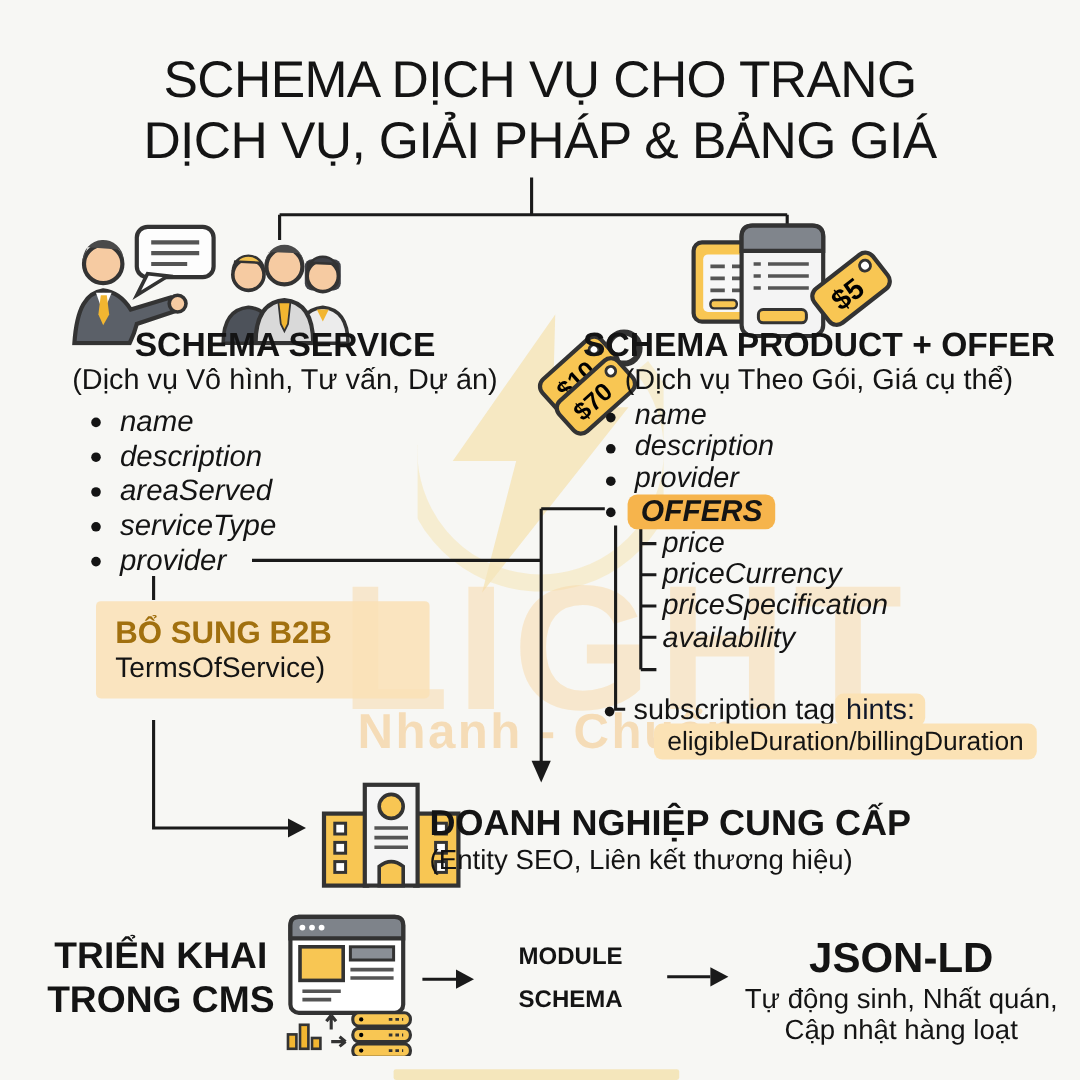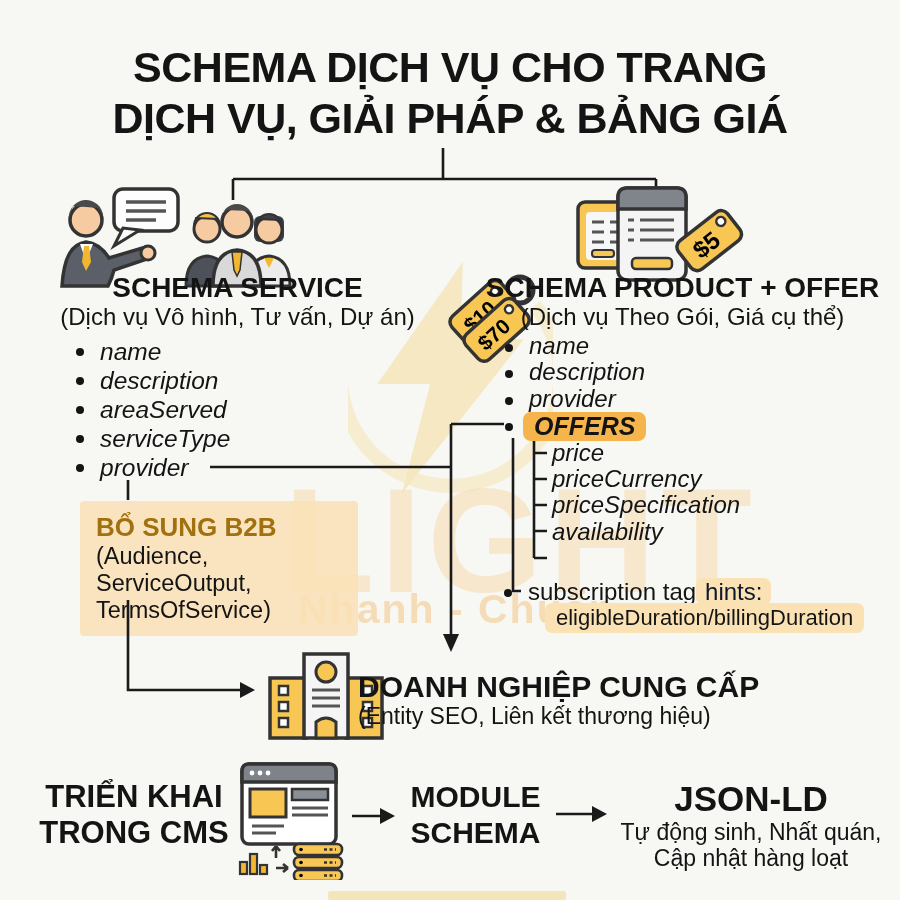--- a/index.html
+++ b/index.html
@@ -11,21 +11,21 @@
   .wm-brand{left:284px;top:456px;font-size:148px;font-weight:700;letter-spacing:6px;
             color:#F8D9A8;opacity:.5;}
   .wm-slogan{left:298px;top:586px;font-size:41px;font-weight:700;letter-spacing:2px;
              color:#F5CF98;opacity:.65;}
   .wm-bar{left:328px;top:891px;width:238px;height:9px;background:#F3E1AC;opacity:.8;border-radius:2px;}
   
   #connectors{z-index:3;left:0;top:0;}
   .content{z-index:4;}
   
   .title{left:0;top:42px;width:900px;text-align:center;font-size:43px;line-height:51px;
-         font-weight:700;letter-spacing:-.5px;}
+         font-weight:400;letter-spacing:-.5px;}
   
   .svc-head{left:40px;top:272px;width:395px;text-align:center;font-size:28px;font-weight:700;}
   .svc-sub{left:40px;top:303px;width:395px;text-align:center;font-size:24px;}
   .prod-head{left:465px;top:272px;width:435px;text-align:center;font-size:28px;font-weight:700;}
   .prod-sub{left:465px;top:303px;width:435px;text-align:center;font-size:24px;}
   
   ul.plain{list-style:none;margin:0;padding:0;font-style:italic;}
   .svc-list{left:72px;top:337px;}
   .svc-list li{position:relative;height:29px;line-height:29px;font-size:24.5px;padding-left:28px;}
   .svc-list li::before,.prod-list li::before,.sub-row::before{
@@ -45,21 +45,21 @@
   
   .b2b{left:80px;top:501px;width:248px;background:rgba(250,224,181,.85);border-radius:4px;
        padding:10px 14px 12px 16px;z-index:2;}
   .b2b-title{font-size:26px;font-weight:700;color:#A1700F;line-height:32px;}
   .b2b-line{font-size:23.5px;line-height:27px;}
   
   .ent-head{left:358px;top:670px;font-size:30px;font-weight:700;}
   .ent-sub{left:358px;top:703px;font-size:23px;}
   
   .step1{left:28px;top:779px;width:212px;text-align:center;font-size:31px;line-height:36px;font-weight:700;}
-  .step2{left:398px;top:779px;width:155px;text-align:center;font-size:30px;line-height:36px;font-weight:700;}
+  .step2{left:398px;top:779px;width:155px;text-align:center;font-size:20px;line-height:36px;font-weight:700;}
   .step3-title{left:615px;top:779px;width:272px;text-align:center;font-size:35px;font-weight:700;}
   .step3-sub{left:612px;top:819px;width:278px;text-align:center;font-size:23px;line-height:26px;}
 </style>
 </head>
 <body>
 
 <svg class="abs wm" style="left:348px;top:258px;" width="205" height="240" viewBox="0 0 100 118">
   <circle cx="50" cy="58" r="54" fill="none" stroke="#F6E9C6" stroke-width="7" stroke-dasharray="210 130" transform="rotate(-40 50 58)" opacity=".75"></circle>
   <path d="M56,2 L14,62 L40,62 L26,116 L86,40 L55,40 Z" fill="#F5E5BD" opacity=".9"></path>
 </svg>
@@ -160,21 +160,20 @@
 <ul class="abs content plain svc-list">
   <li>name</li>
   <li>description</li>
   <li>areaServed</li>
   <li>serviceType</li>
   <li>provider</li>
 </ul>
 
 <div class="abs b2b">
   <div class="b2b-title">BỔ SUNG B2B</div>
-  <div class="b2b-line">(Audience, ServiceOutput,</div>
   <div class="b2b-line">TermsOfService)</div>
 </div>
 
 <ul class="abs content plain prod-list">
   <li>name</li>
   <li>description</li>
   <li>provider</li>
   <li>
     <span class="offers-pill">OFFERS</span>
   </li>

